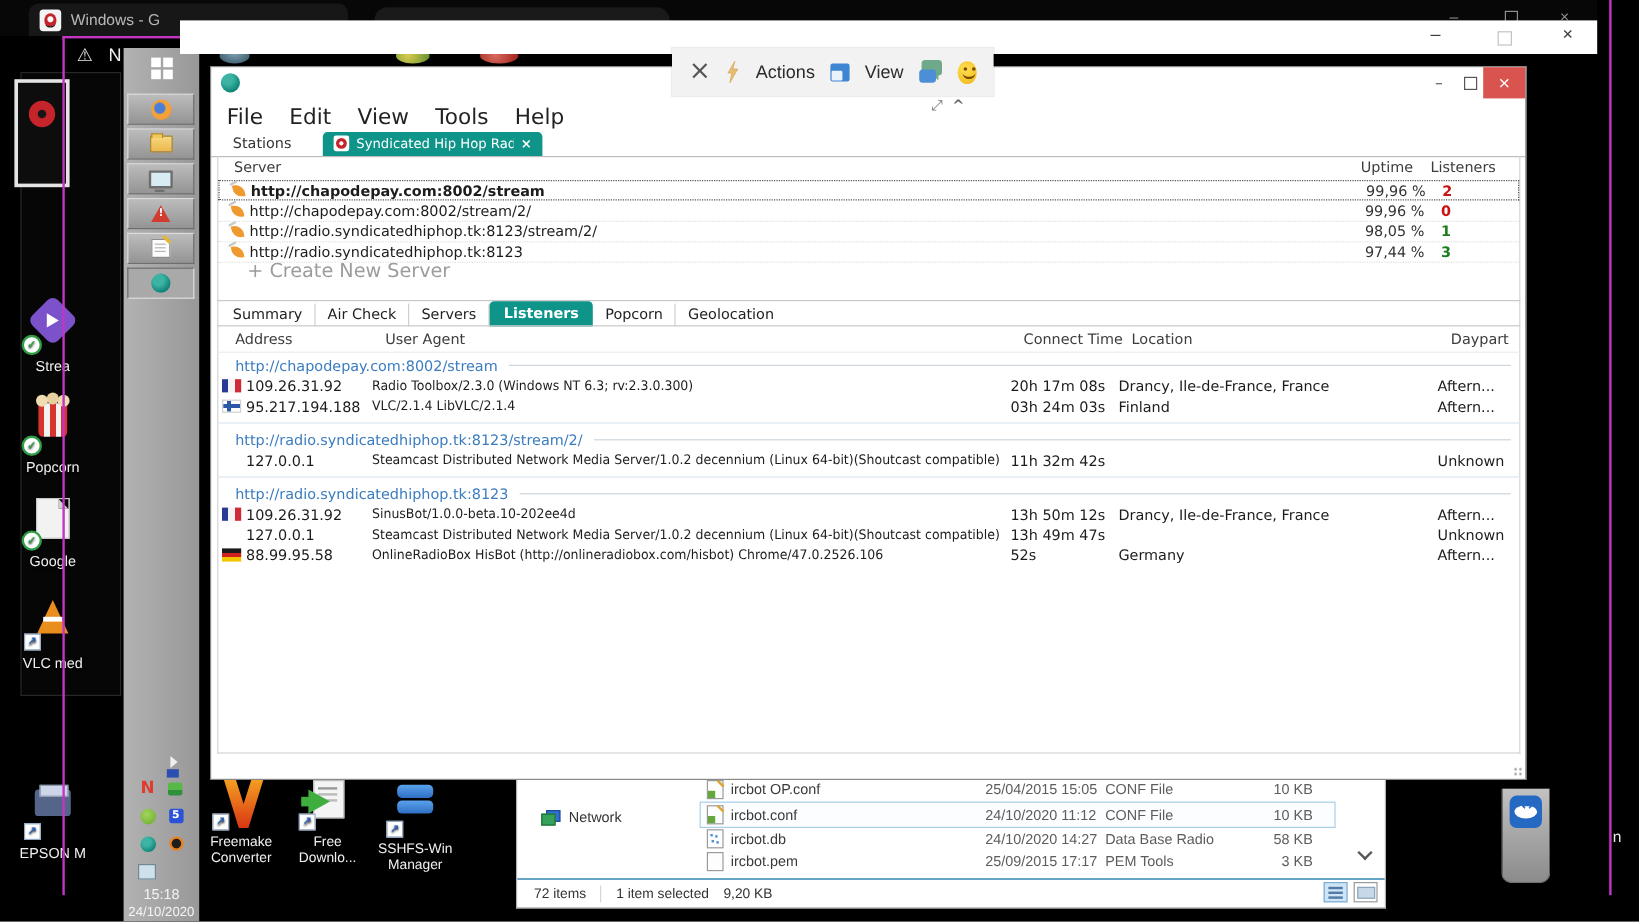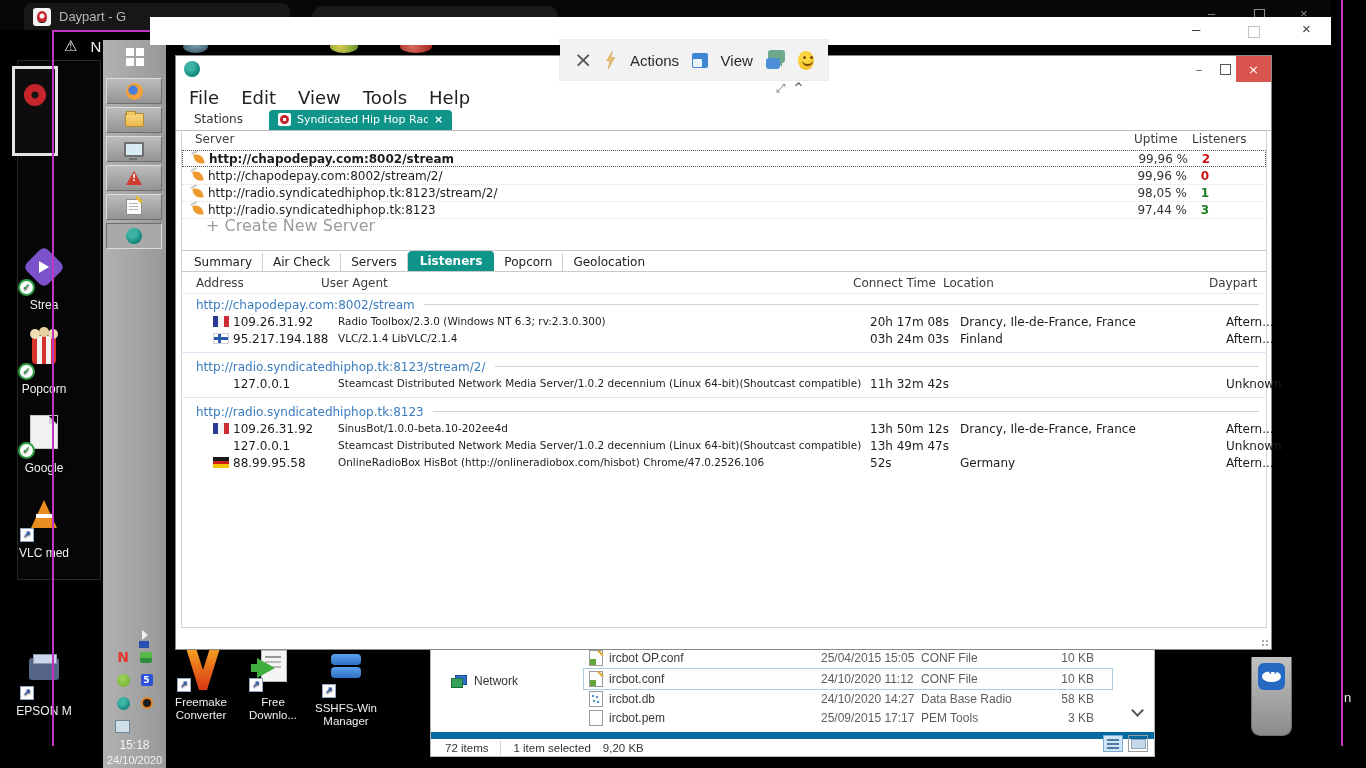--- a/index.html
+++ b/index.html
@@ -134,21 +134,21 @@
   .subtabs{left:8px;top:196px;height:20px;display:flex;align-items:flex-end;font-size:12px;color:#222}
   .subtab{padding:2px 10px 3px;border-right:1px solid #cfcfcf}
   .subtab:last-child{border-right:none}
   .subtab-active{background:#0e9488;color:#fff;border-radius:4px 4px 0 0;border-right:none;padding:3px 12px 4px;font-weight:bold}
   .tbl-head{left:5px;top:219px;width:1086px;height:19px;font-size:12px;color:#3c3c3c;border-bottom:1px solid #ededed;box-sizing:border-box}
   .th{position:absolute;top:1px}
   .groups{left:5px;top:240px;width:1086px}
   .gheader{display:flex;align-items:center;height:17px;padding-left:15px}
   .gurl{font-size:12px;color:#3b7cbf;white-space:nowrap}
   .gline{flex:1;border-top:1px solid #cdd6de;margin:0 8px 0 9px}
-  .lrow{display:grid;grid-template-columns:125px 532px 90px 266px auto;height:17px;align-items:center;padding-left:32px;font-size:12px;color:#1c1c1c}
+  .lrow{display:grid;grid-template-columns:125px 532px 90px 266px auto;height:17px;align-items:center;padding-left:4px;font-size:12px;color:#1c1c1c}
   .lrow .ua{font-size:11px;transform:scaleX(.95);transform-origin:left center;white-space:nowrap}
   .gdivider{height:11px;display:flex;align-items:center}
   .gdivider i{flex:1;border-top:1px solid #dbe6f2}
   .flag{display:inline-block;width:16px;height:11px;vertical-align:-1px;margin-right:4px;border:none}
   .flag-fr{background:linear-gradient(90deg,#2b3a94 0 33%,#f4f4f4 33% 67%,#cf2b37 67%)}
   .flag-fi{background-color:#fff;background-image:linear-gradient(90deg,transparent 0 25%,#2c59a8 25% 48%,transparent 48%),linear-gradient(180deg,transparent 0 33%,#2c59a8 33% 66%,transparent 66%);border:1px solid #d0d0d0;box-sizing:border-box}
   .flag-de{background:linear-gradient(180deg,#1a1a1a 0 33%,#d01f1f 33% 67%,#f3c500 67%)}
   .flag-none{visibility:hidden}
   .app-status{left:0;top:572px;width:1095px;height:21px;border-top:1px solid #ddd;display:flex;align-items:center;padding:0 12px 0 8px;box-sizing:border-box;font-size:12px;color:#2e2e2e}
   .st-circle{width:13px;height:13px;border-radius:50%;background:radial-gradient(circle at 38% 34%,#22a496,#0b7c70);margin-right:6px}
@@ -162,21 +162,21 @@
   .ic-network::after{content:"";position:absolute;left:0;bottom:0;width:10px;height:8px;background:#35a15a;border:1px solid #1f7038}
   .frow{position:absolute;left:158px;width:515px;height:19px;display:grid;grid-template-columns:20px 212px 100px 118px 55px;align-items:center;font-size:12px;color:#5d5d5d}
   .frow .fname{color:#3a3a3a}
   .frow .fsize{text-align:right}
   .fsel{position:absolute;left:152px;top:20px;width:528px;height:20px;border:1px solid #a9cfe8;background:#fbfdff}
   .ic-page{width:12px;height:14px;background:#fdfdfd;border:1px solid #9b9b9b;position:relative}
   .ic-conf::after{content:"";position:absolute;left:0;bottom:0;width:6px;height:6px;background:#64a83c}
   .ic-conf::before{content:"";position:absolute;right:-2px;top:1px;width:7px;height:2px;background:#e0a42c;transform:rotate(45deg)}
   .ic-db::after{content:"";position:absolute;left:2px;top:3px;width:2px;height:2px;background:#4a90d2;box-shadow:4px 1px 0 #4a90d2,1px 5px 0 #4a90d2,5px 6px 0 #4a90d2}
   .chev{position:absolute;left:702px;top:58px;width:7px;height:7px;border-right:2px solid #555;border-bottom:2px solid #555;transform:rotate(45deg)}
-  .exp-status{position:absolute;left:0;top:84px;width:723px;height:25px;border-top:7px solid #0369a1;display:flex;align-items:center;gap:12px;padding-left:14px;box-sizing:border-box;font-size:11.5px;color:#333}
+  .exp-status{position:absolute;left:0;top:84px;width:723px;height:25px;border-top:1px solid #0369a1;display:flex;align-items:center;gap:12px;padding-left:14px;box-sizing:border-box;font-size:11.5px;color:#333}
   .exp-div{width:1px;height:14px;background:#d5d5d5}
   .viewbtn{position:absolute;top:87px;width:20px;height:17px;box-sizing:border-box}
   .view-list{left:672px;background:#cfe4f5;border:1px solid #7aadd4}
   .view-list::after{content:"";position:absolute;left:3px;top:3px;width:12px;height:2px;background:#4f7ba6;box-shadow:0 4px 0 #4f7ba6,0 8px 0 #4f7ba6}
   .view-thumb{left:697px;border:1px solid #9a9a9a}
   .view-thumb::after{content:"";position:absolute;left:2px;top:3px;width:13px;height:8px;background:#c7d8e8;border:1px solid #8fa6b8}
   
   .tv-tab{left:1251px;top:657px;width:41px;height:79px;background:linear-gradient(#c2c2c2,#8b8b8b);border:1px solid #6f6f6f;border-top:none;border-radius:0 0 9px 9px;box-sizing:border-box;z-index:45}
   .tv-logo{position:absolute;left:6px;top:6px;width:27px;height:27px;background:#2569c3;border-radius:6px}
   .tv-logo::after{content:"";position:absolute;left:4px;top:8px;width:19px;height:11px;background:#fff;border-radius:50%}
@@ -187,21 +187,21 @@
 </head>
 <body>
 
 <div class="abs pline z2" style="left:52px;top:30px;width:2px;height:716px"></div>
 <div class="abs pline z2" style="left:1341px;top:0;width:2px;height:746px"></div>
 <div class="abs pline z2" style="left:52px;top:30px;width:100px;height:2px"></div>
 
 <div class="abs browser-bar">
   <div class="abs browser-tab">
     <span class="tunein-ic"></span>
-    <span class="browser-tab-label">Daypart - G</span>
+    <span class="browser-tab-label">Windows - G</span>
   </div>
   <div class="abs addr-pill"></div>
   <span class="abs bctl" style="left:1208px">–</span>
   <span class="abs bctl" style="left:1254px;top:8px"><span class="abs" style="position:static;display:inline-block;width:9px;height:9px;border:1px solid #8f8f8f"></span></span>
   <span class="abs bctl" style="left:1300px">×</span>
 </div>
 <div class="abs alert-row">
   <span class="warn-glyph">⚠</span>
   <span class="alert-n">N</span>
 </div>

